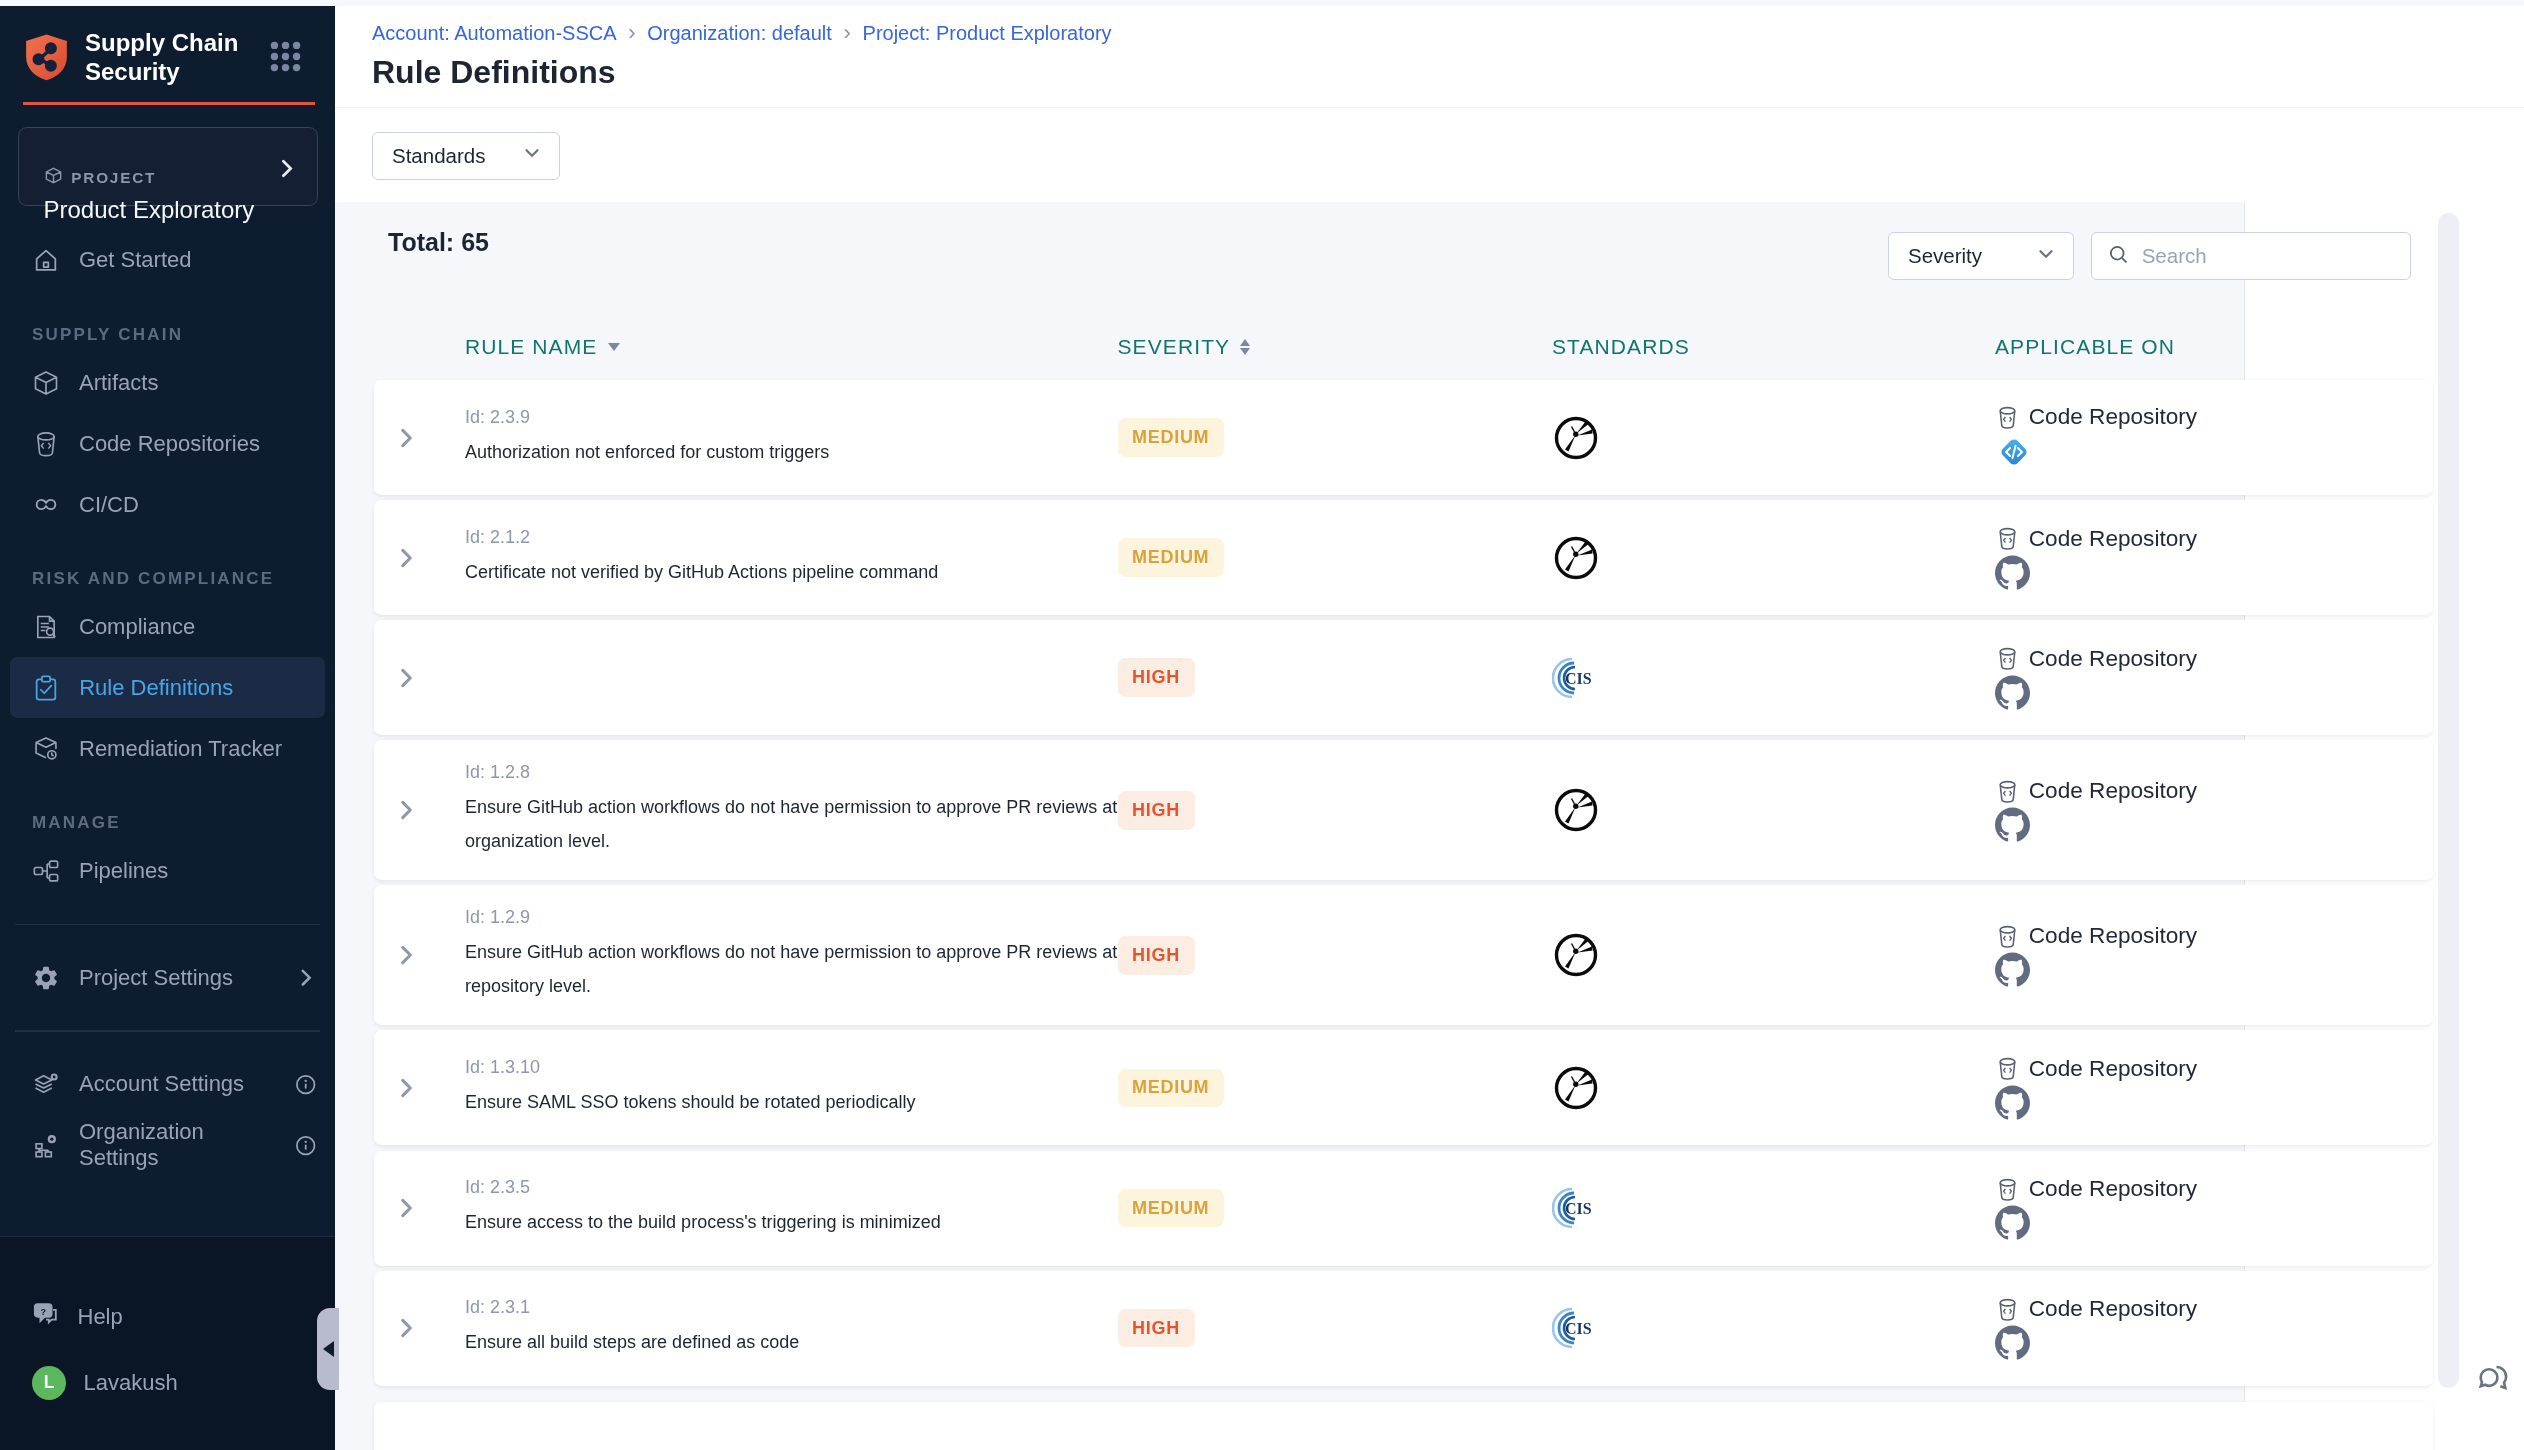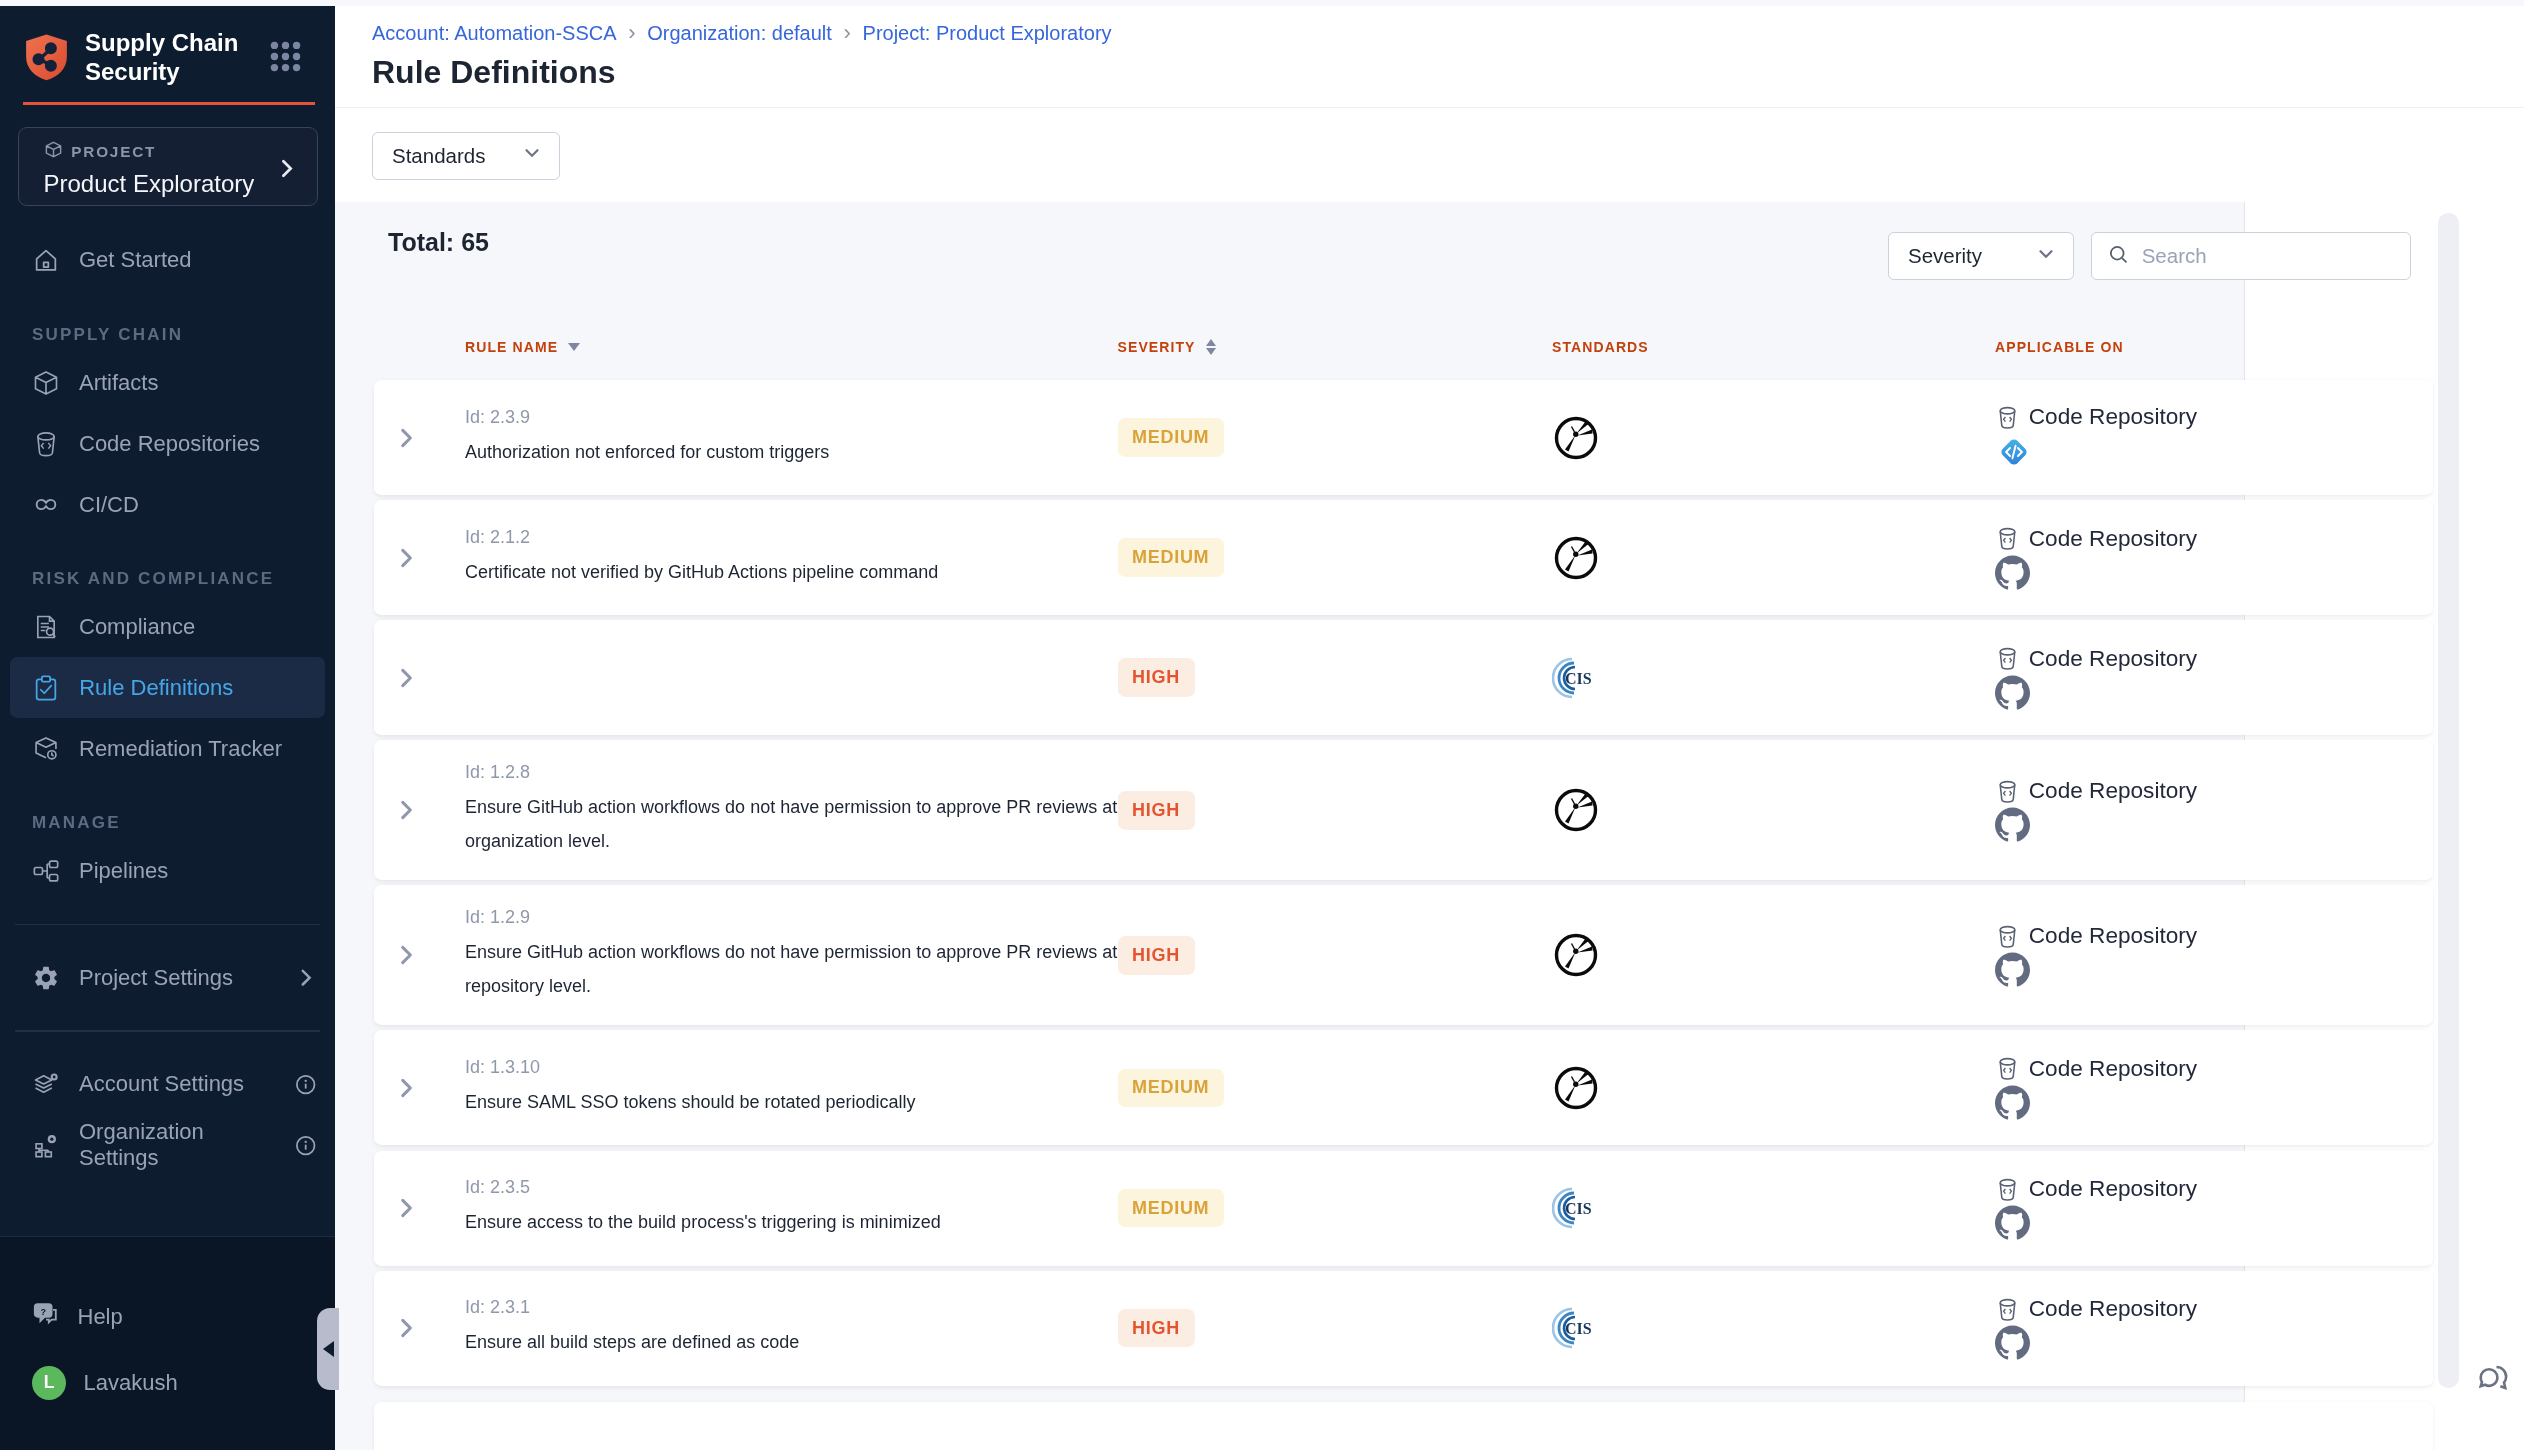--- a/index.html
+++ b/index.html
@@ -13,21 +13,21 @@
   .sidebar { position:absolute; left:0; top:5.8px; width:335px; height:1445px; background:#0e1c2f; z-index:5; }
   .brand { display:flex; align-items:center; padding:22px 17.5px 0 23.4px; position:relative; }
   .brand-logo { width:47px; height:48px; flex:none; }
   .brand-text { margin-left:14.6px; color:#ffffff; font-size:24px; font-weight:bold; line-height:29px; }
   .apps-grid { position:absolute; right:34px; top:35px; width:31px; height:31px; cursor:pointer; }
   .brand-underline { margin:16px 20.5px 0 23.4px; height:3.7px; background:#e4533a; }
 
   .project-card { margin:22px 17.5px 0 17.5px; height:79px; background:#141f34; border:1.5px solid #38435c;
     border-radius:8.8px; padding:11.7px 14.6px 0 25px; position:relative; cursor:pointer; }
   .project-label-row { display:flex; align-items:center; gap:8.8px; color:#8c95a9; font-size:15.3px;
-    letter-spacing:1.8px; font-weight:bold; }
+    letter-spacing:1.8px; font-weight:bold;margin-top:26px; }
   .project-name { color:#f4f6fa; font-size:24px; margin-top:7.3px; }
   .project-chevron { position:absolute; right:17.5px; top:28px; }
 
   .nav { margin-top:23.4px; }
   .nav-item { display:flex; align-items:center; height:61px; padding:0 17.5px 0 32px; gap:19px;
     color:#9aa3b6; font-size:22px; cursor:pointer; }
   .nav-item .ic { width:28px; height:28px; flex:none; display:flex; align-items:center; justify-content:center; }
   .nav-item.active { background:#1c2b45; border-radius:7.3px; margin:0 10.2px; padding-left:22px; color:#45a7e8; }
   .nav-section { padding:34px 0 7.3px 32px; color:#5e6a82; font-size:17px; font-weight:bold; letter-spacing:2.2px; }
   .nav-divider { height:1.5px; background:#242f46; margin:22px 14.6px; }
@@ -66,21 +66,21 @@
   .total { position:absolute; left:53px; top:26px; font-size:25px; font-weight:bold; color:#1d2533; }
   .severity-btn { left:1553px; top:30px; width:186px; height:48px; position:absolute; }
   .search-box { position:absolute; left:1756px; top:30px; width:320px; height:48px; background:#ffffff;
     border:1.5px solid #cbd0dc; border-radius:5.8px; display:flex; align-items:center; padding:0 14.6px; gap:11.7px; }
   .search-box input { border:none; outline:none; font-size:20.5px; color:#1d2533; width:100%;
     font-family:"Liberation Sans", sans-serif; background:transparent; }
   .search-box input::placeholder { color:#9aa3b5; }
 
   .grid-cols { display:grid; grid-template-columns:64px 659px 438px 438px 1fr; }
   .table-header { position:absolute; left:39px; top:123px; width:2059px; height:44px; align-items:center; }
-  .th { font-size:14px; font-weight:bold; color:#c2410c; letter-spacing:1.1px; display:flex; align-items:center; gap:10.2px; }
+  .th { font-size:21px; font-weight:normal; color:#0f766e; letter-spacing:1.1px; display:flex; align-items:center; gap:10.2px; }
   .th-rule { grid-column:2; padding-left:27px; cursor:pointer; }
   .th-sev { grid-column:3; padding-left:20.5px; cursor:pointer; }
   .th-std { grid-column:4; padding-left:17px; }
   .th-app { grid-column:5; padding-left:22px; }
   .tri-down { width:0; height:0; border-left:6.6px solid transparent; border-right:6.6px solid transparent;
     border-top:8.8px solid #7d87a0; }
   .sort-updown { display:flex; flex-direction:column; gap:2.9px; }
   .sort-updown .u { width:0; height:0; border-left:5.8px solid transparent; border-right:5.8px solid transparent;
     border-bottom:7.3px solid #7d87a0; }
   .sort-updown .d { width:0; height:0; border-left:5.8px solid transparent; border-right:5.8px solid transparent;

